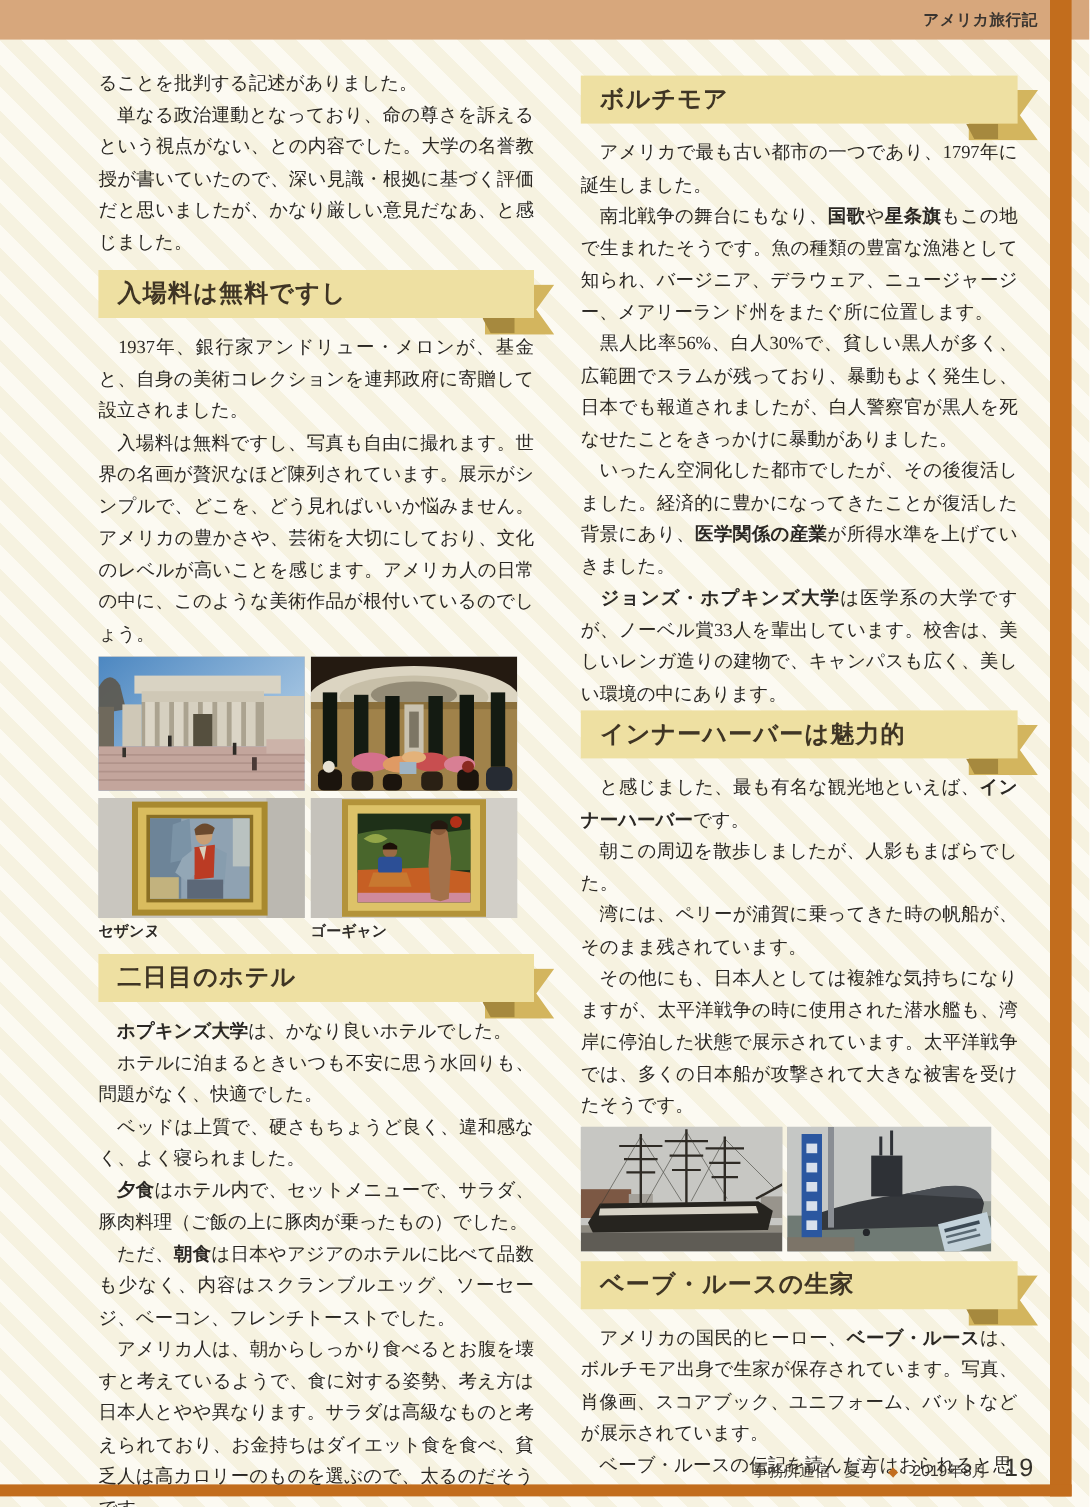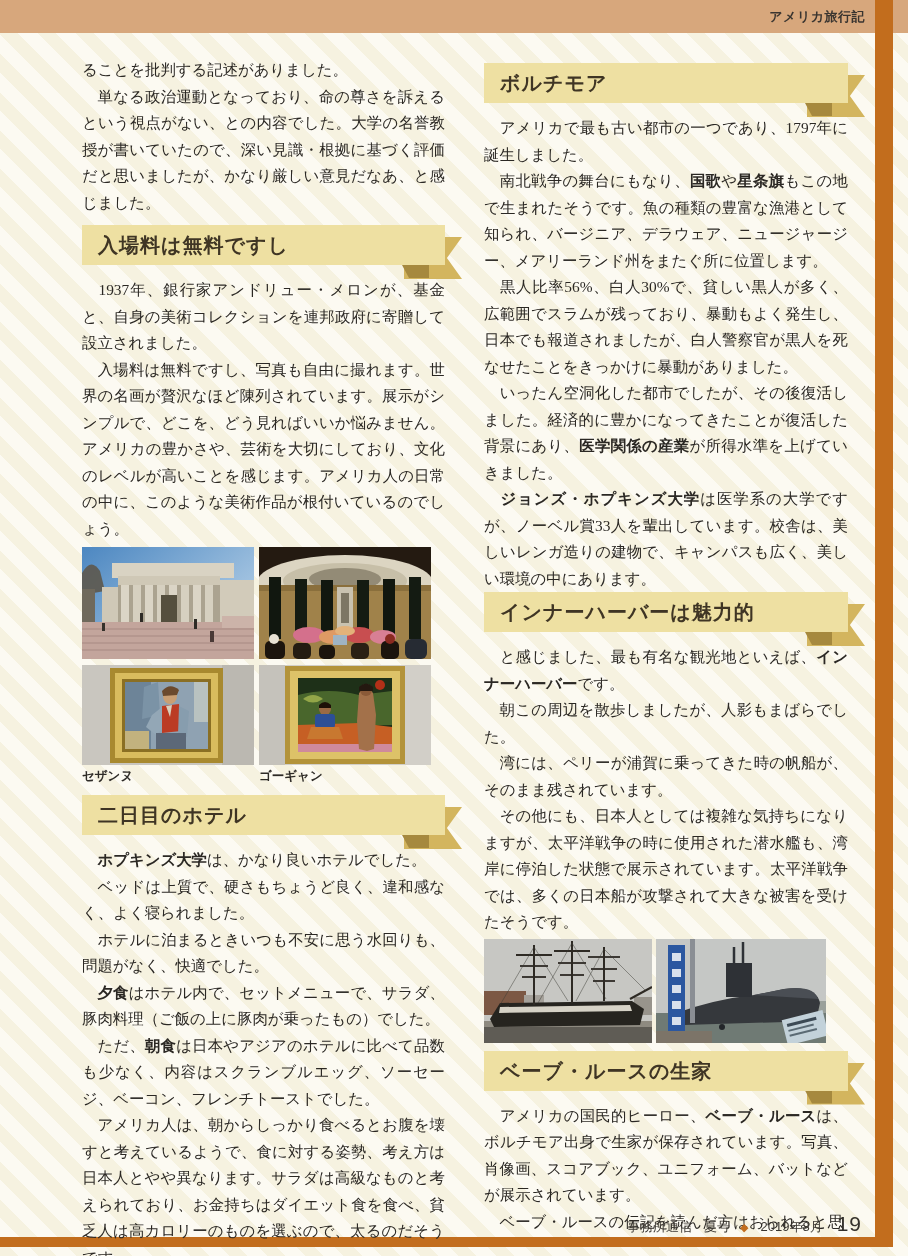--- a/index.html
+++ b/index.html
@@ -219,22 +219,22 @@
     </div>
 
     <div class="banner mt10">
       <div class="ribbon"></div>
       <div class="fold"></div>
       <div class="face"></div>
       <h2>二日目のホテル</h2>
     </div>
 
     <p class="para"><span>　</span><span class="b">ホプキンズ大学</span><span>は、かなり良いホテルでした。</span></p>
+    <p class="para"><span>　ホテルに泊まるときいつも不安に思う水回りも、問題がなく、快適でした。</span></p>
     <p class="para"><span>　ベッドは上質で、硬さもちょうど良く、違和感なく、よく寝られました。</span></p>
-    <p class="para"><span>　ホテルに泊まるときいつも不安に思う水回りも、問題がなく、快適でした。</span></p>
     <p class="para"><span>　</span><span class="b">夕食</span><span>はホテル内で、セットメニューで、サラダ、豚肉料理（ご飯の上に豚肉が乗ったもの）でした。</span></p>
     <p class="para"><span>　ただ、</span><span class="b">朝食</span><span>は日本やアジアのホテルに比べて品数も少なく、内容はスクランブルエッグ、ソーセージ、ベーコン、フレンチトーストでした。</span></p>
     <p class="para"><span>　アメリカ人は、朝からしっかり食べるとお腹を壊すと考えているようで、食に対する姿勢、考え方は日本人とやや異なります。サラダは高級なものと考えられており、お金持ちはダイエット食を食べ、貧乏人は高カロリーのものを選ぶので、太るのだそうです。</span></p>
   </div>
 
   <div class="col col-right">
 
     <div class="banner">
       <div class="ribbon"></div>
       <div class="fold"></div>

